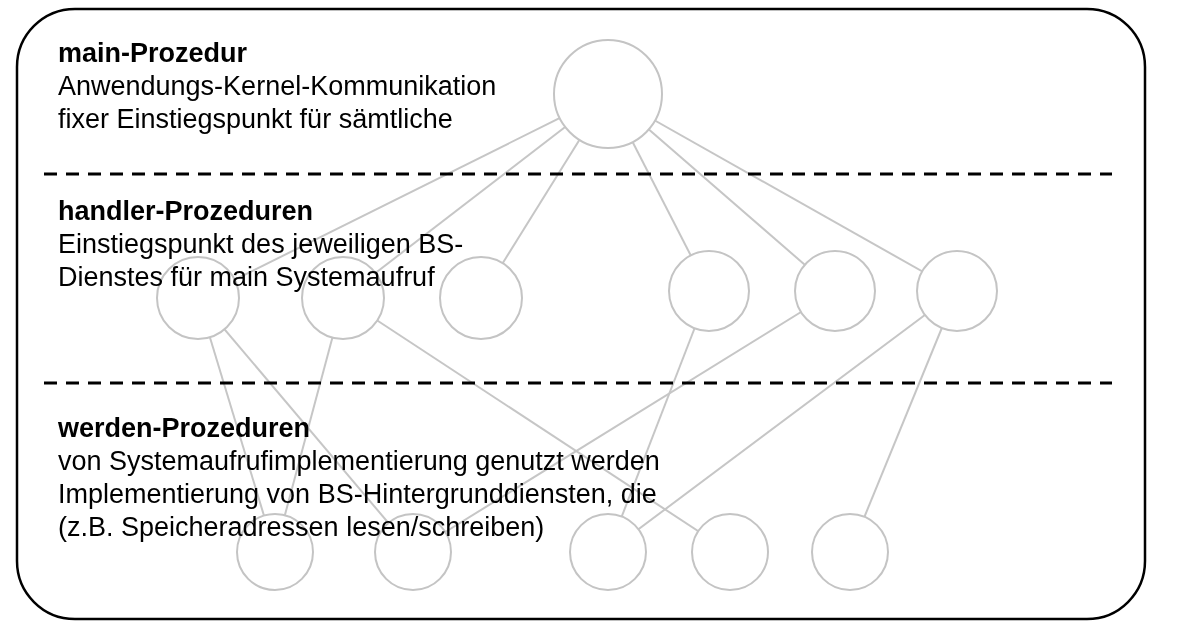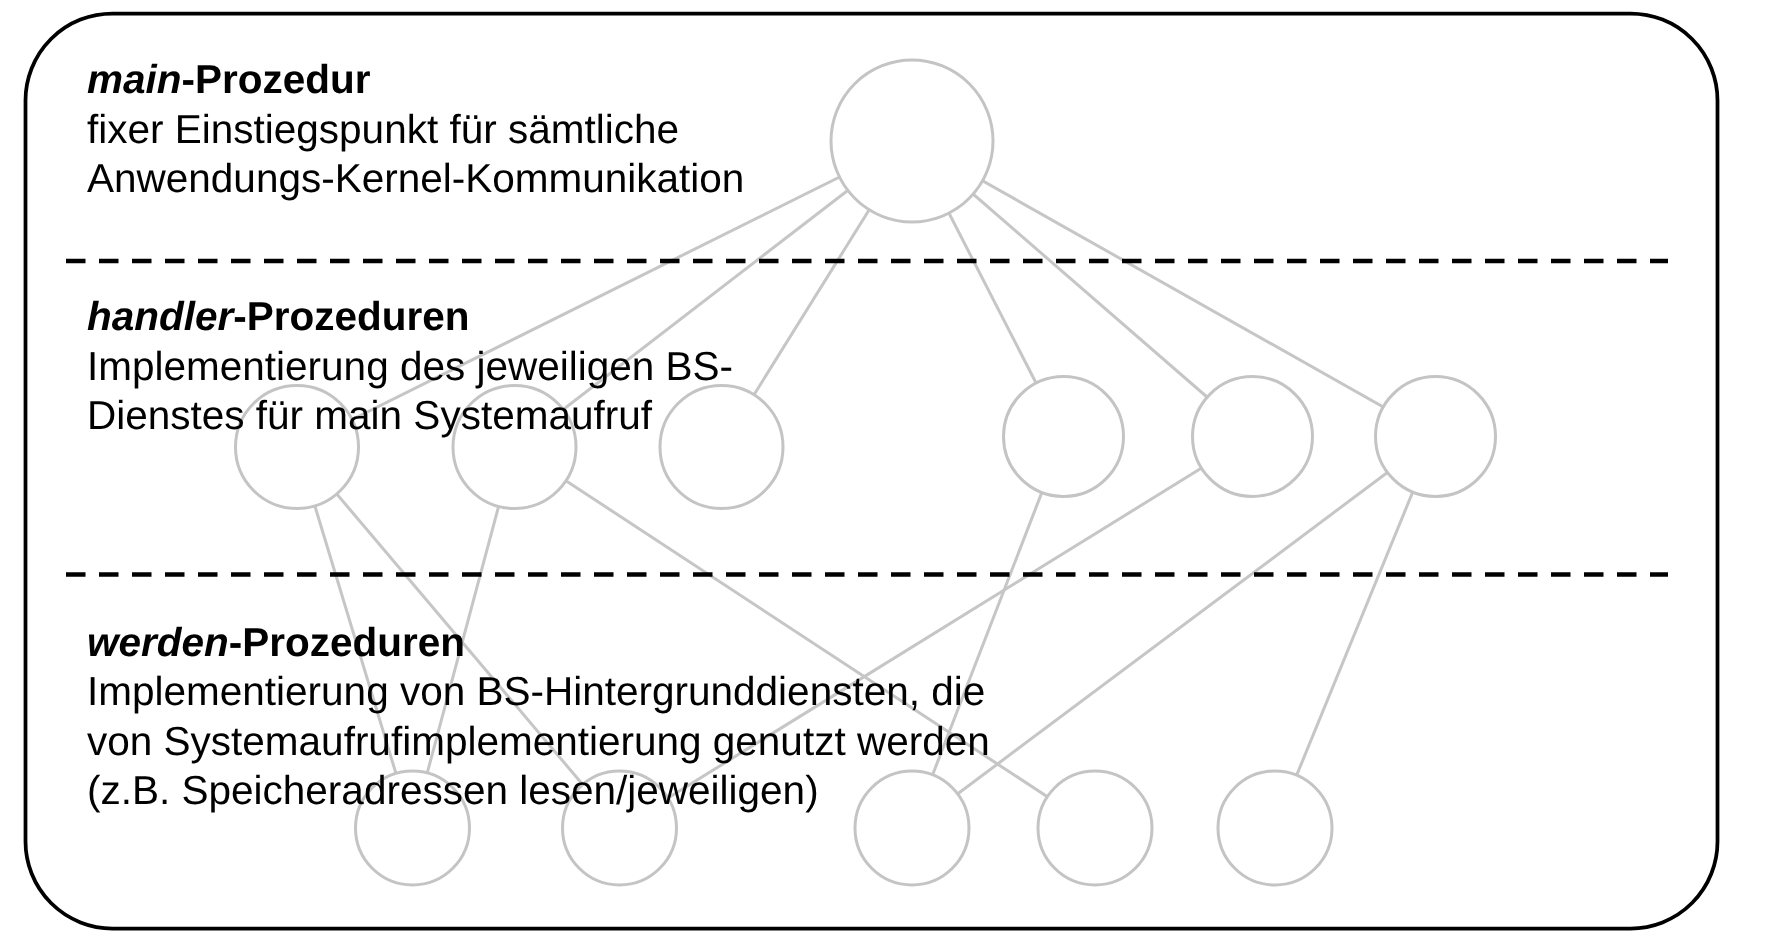--- a/index.html
+++ b/index.html
@@ -27,21 +27,20 @@
     position: absolute;
     left: 58px;
     font-size: 27px;
     line-height: 33px;
     white-space: nowrap;
   }
   .layer-label .layer-title {
     font-weight: bold;
   }
   .layer-label .layer-title .it {
-    font-style: italic;
     text-align: center;
   }
   .layer-label.main    { top: 37px;  }
   .layer-label.handler { top: 195px; }
   .layer-label.utility { top: 412px; }
 </style>
 </head>
 <body>
 
 <div class="stage">
@@ -74,35 +73,35 @@
       <circle cx="413" cy="552" r="38" fill="#ffffff" stroke="#c4c4c4" stroke-width="2"></circle>
       <circle cx="608" cy="552" r="38" fill="#ffffff" stroke="#c4c4c4" stroke-width="2"></circle>
       <circle cx="730" cy="552" r="38" fill="#ffffff" stroke="#c4c4c4" stroke-width="2"></circle>
       <circle cx="850" cy="552" r="38" fill="#ffffff" stroke="#c4c4c4" stroke-width="2"></circle>
       <rect x="17" y="9" width="1128" height="610" rx="58" ry="58" fill="none" stroke="#000000" stroke-width="2.5"></rect>
     </svg>
 
   <div class="layer-label main">
     <div class="layer-title"><span class="it">main</span><span>-Prozedur</span></div>
     <div class="layer-desc">
+        <div>Anwendungs-Kernel-Kommunikation</div>
         <div>fixer Einstiegspunkt für sämtliche</div>
-        <div>Anwendungs-Kernel-Kommunikation</div>
       </div>
   </div>
 
   <div class="layer-label handler">
     <div class="layer-title"><span class="it">handler</span><span>-Prozeduren</span></div>
     <div class="layer-desc">
-        <div>Implementierung des jeweiligen BS-</div>
+        <div>Einstiegspunkt des jeweiligen BS-</div>
         <div>Dienstes für main Systemaufruf</div>
       </div>
   </div>
 
   <div class="layer-label utility">
     <div class="layer-title"><span class="it">werden</span><span>-Prozeduren</span></div>
     <div class="layer-desc">
+        <div>von Systemaufrufimplementierung genutzt werden</div>
         <div>Implementierung von BS-Hintergrunddiensten, die</div>
-        <div>von Systemaufrufimplementierung genutzt werden</div>
-        <div>(z.B. Speicheradressen lesen/jeweiligen)</div>
+        <div>(z.B. Speicheradressen lesen/schreiben)</div>
       </div>
   </div>
 
 </div>
 
 </body></html>

